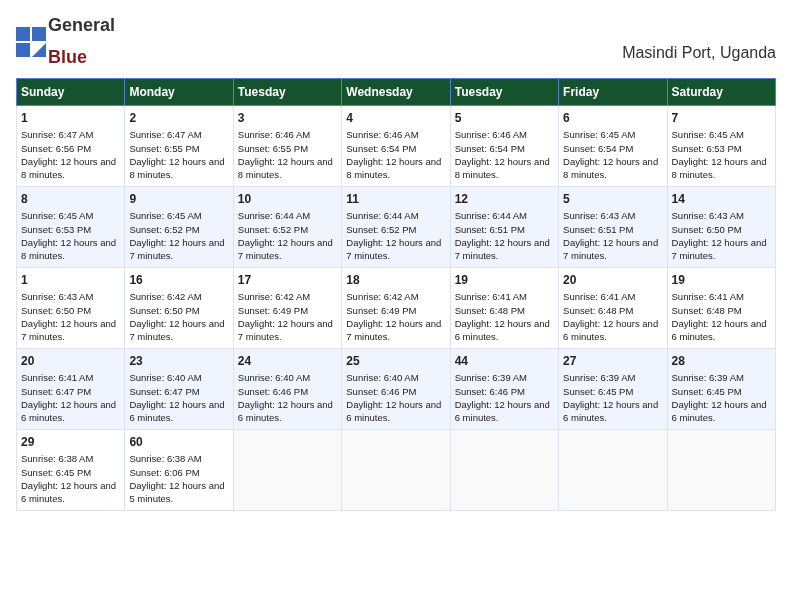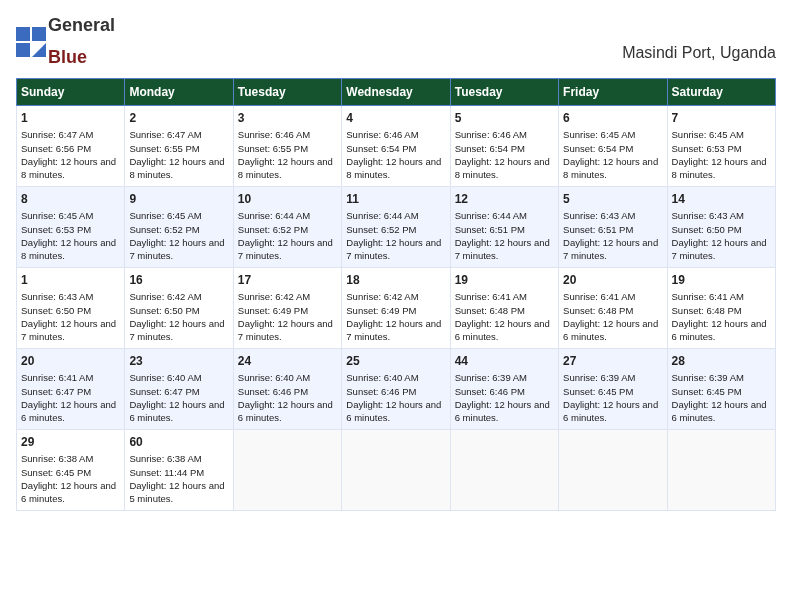--- a/index.html
+++ b/index.html
@@ -311,21 +311,21 @@
       <tr>
         <td>
           <div class="day-num">29</div>
           <div>Sunrise: 6:38 AM</div>
           <div>Sunset: 6:45 PM</div>
           <div>Daylight: 12 hours and 6 minutes.</div>
         </td>
         <td>
           <div class="day-num">60</div>
           <div>Sunrise: 6:38 AM</div>
-          <div>Sunset: 11:44 PM</div>
+          <div>Sunset: 6:06 PM</div>
           <div>Daylight: 12 hours and 5 minutes.</div>
         </td>
         <td class="empty-cell"></td>
         <td class="empty-cell"></td>
         <td class="empty-cell"></td>
         <td class="empty-cell"></td>
         <td class="empty-cell"></td>
       </tr>
     </tbody>
 </table>

